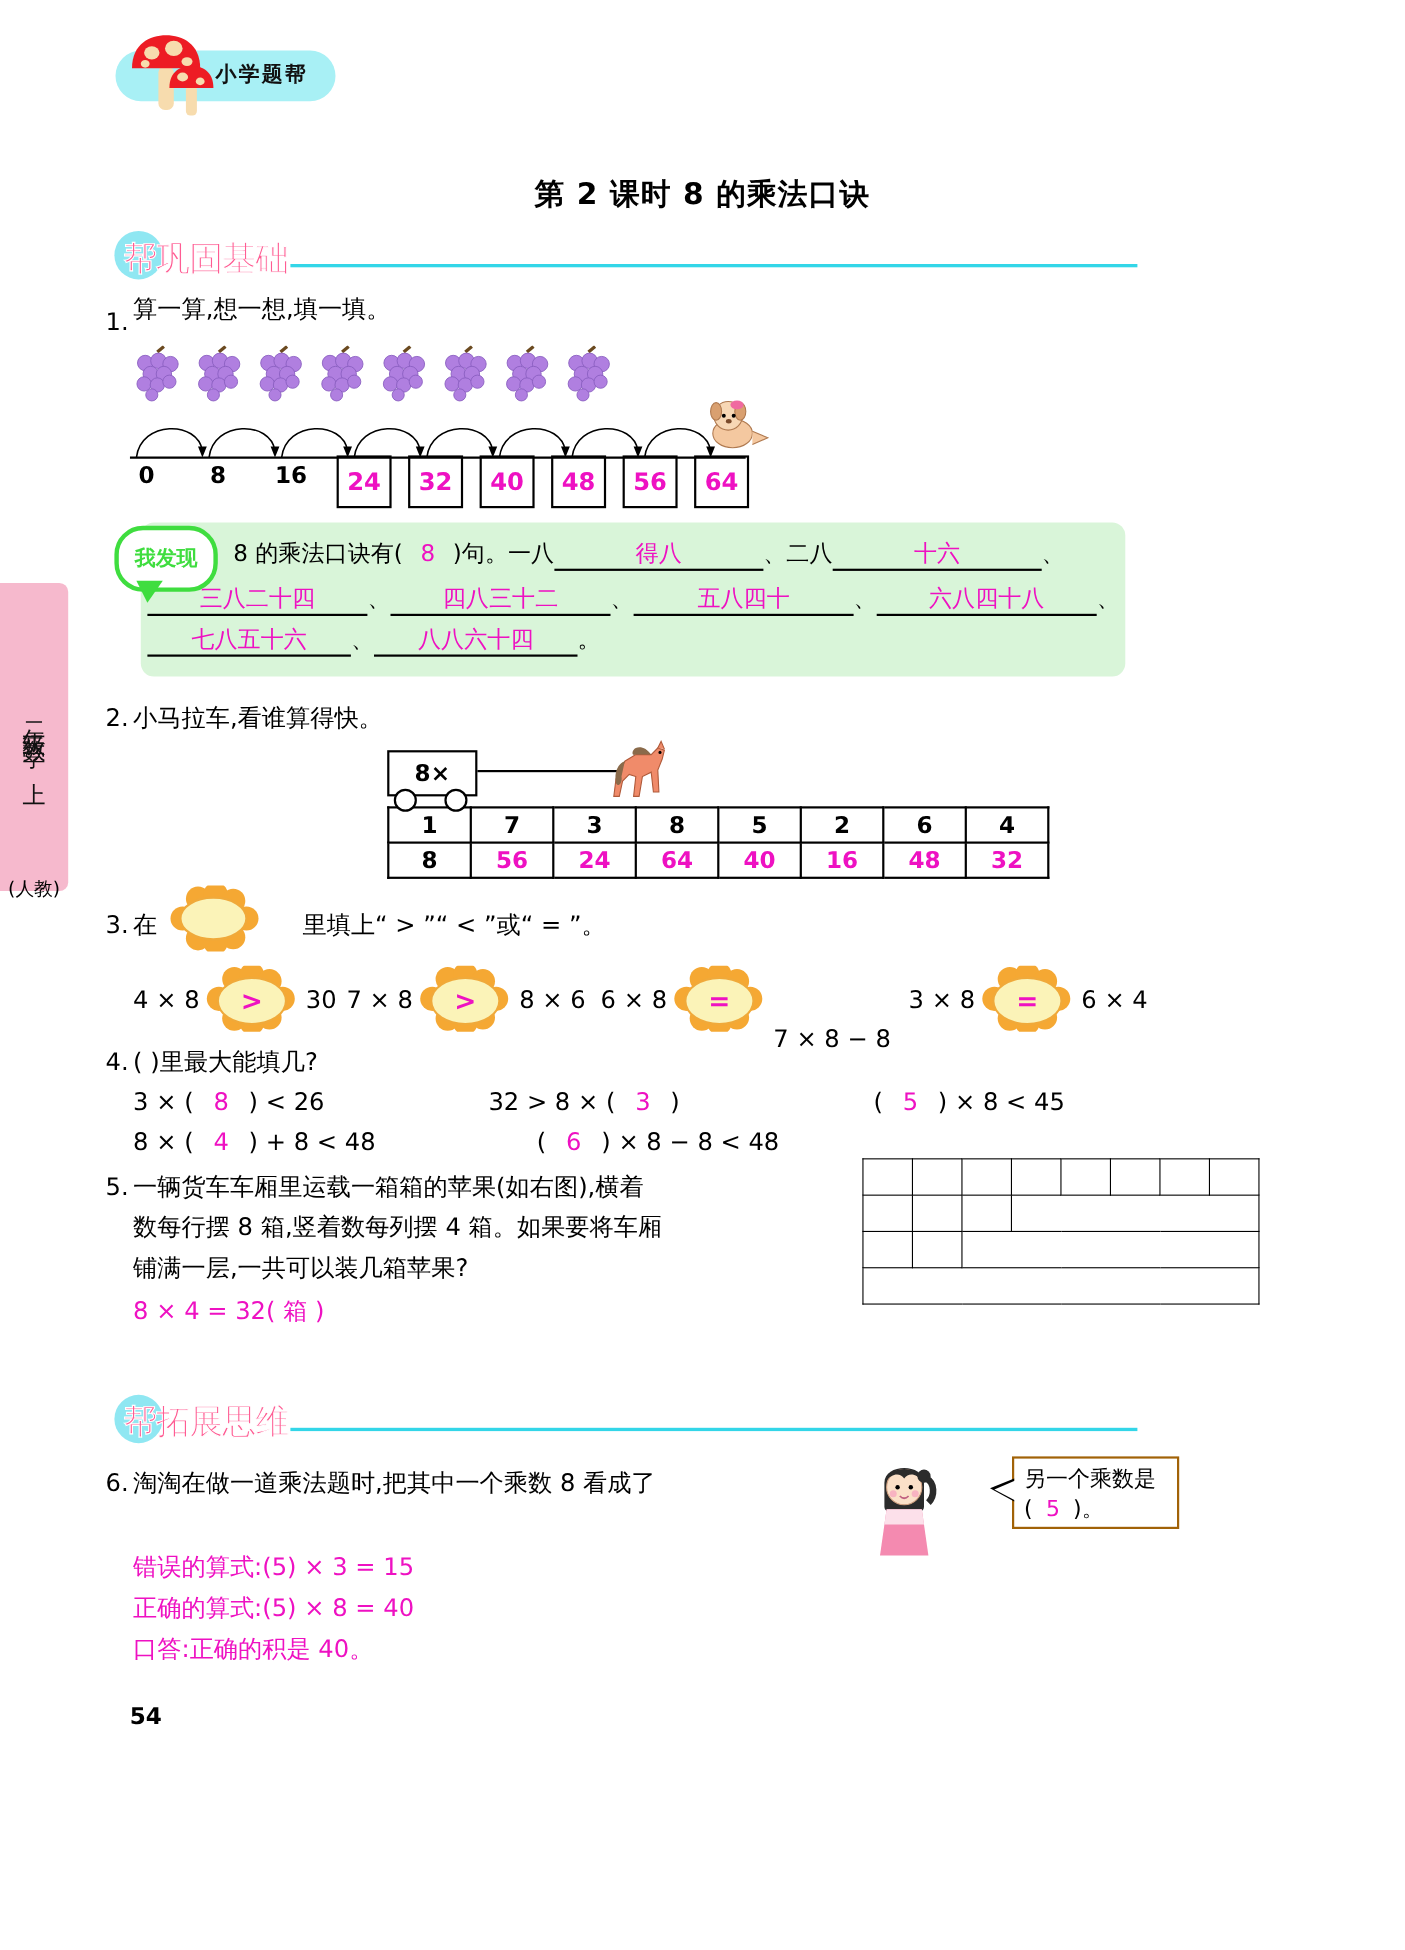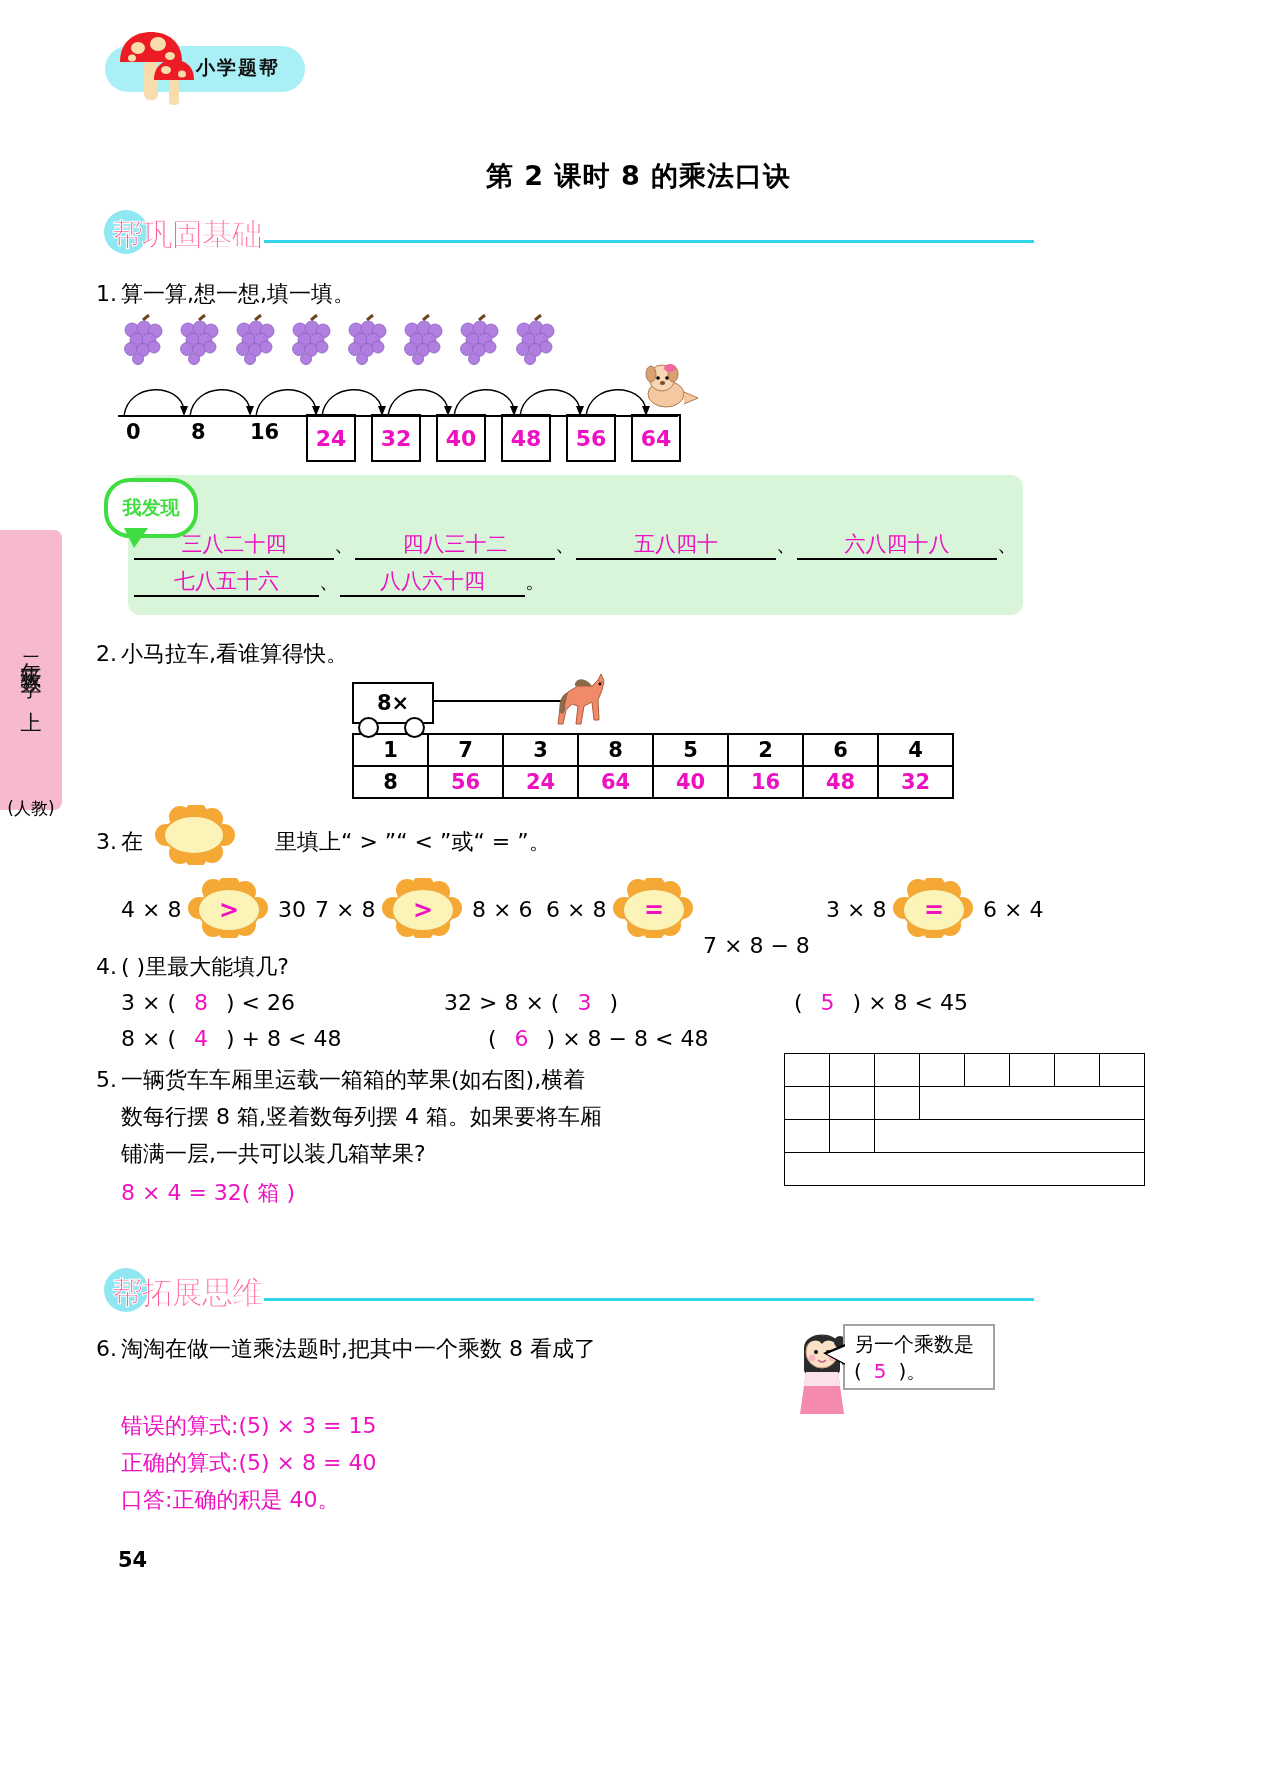--- a/index.html
+++ b/index.html
@@ -146,22 +146,22 @@
   }
 
   
   .grid5{position:absolute;left:784px;top:1053px;}
   .grid5 table{border-collapse:collapse;}
   .grid5 td{width:42px;height:30px;border:1.5px solid #000;}
 
   
   .girl{position:absolute;left:790px;top:1322px;width:64px;height:96px;}
   .speech{
-    position:absolute;left:843px;top:1324px;width:148px;height:62px;
-    border:2px solid #a3a3a3;background:#fff;
+    position:absolute;left:920px;top:1324px;width:148px;height:62px;
+    border:2px solid #a16207;background:#fff;
   }
   .speech .t1,.speech .t2{
     position:absolute;left:9px;font-size:20px;white-space:nowrap;
     font-family:"DejaVu Sans","Liberation Sans",sans-serif;
   }
   .speech .t1{top:5px;}
   .speech .t2{top:32px;}
   .speech:before{
     content:"";position:absolute;left:-22px;top:18px;
     border-top:9px solid transparent;border-bottom:12px solid transparent;
@@ -211,21 +211,21 @@
 
   <div class="title">第 2 课时   8 的乘法口诀</div>
 
   <div class="sec" style="left:104px;top:210px;width:930px;">
     <div class="bub"></div>
     <div class="lbl">帮巩固基础</div>
     <div class="rule" style="width:770px"></div>
   </div>
 
   <div class="q" style="left:96px;top:277px;">1.</div>
-  <div class="q" style="left:121px;top:277px;">算一算,想一想,填一填。</div>
+  <div class="q" style="left:121px;top:265px;">算一算,想一想,填一填。</div>
 
   <svg class="grape" style="left:118px;top:314px" viewBox="0 0 50 52">
     <path d="M25 6 L31 1" stroke="#6b4a20" stroke-width="3" fill="none"></path>
     <g fill="#b07fe0" stroke="#8a5fc0" stroke-width="0.8">
       <circle cx="14" cy="16" r="7"></circle>
         <circle cx="26" cy="14" r="7"></circle>
         <circle cx="37" cy="17" r="7"></circle>
       <circle cx="19" cy="26" r="7"></circle>
         <circle cx="31" cy="26" r="7"></circle>
       <circle cx="13" cy="35" r="6.5"></circle>
@@ -378,20 +378,23 @@
   <div class="nl-box" style="left:436px;top:414px">40</div>
   <div class="nl-box" style="left:501px;top:414px">48</div>
   <div class="nl-box" style="left:566px;top:414px">56</div>
   <div class="nl-box" style="left:631px;top:414px">64</div>
 
   <div class="greenbox"></div>
   <div class="bubble">
     <span>我发现</span>
   </div>
 
+  <div class="gb-line" style="left:212px;top:489px">
+    <span>8 的乘法口诀有(</span><span class="ans" style="padding:0 16px">8</span><span>)句。一八</span><span class="blank" style="width:190px">得八</span><span>、</span><span>二八</span><span class="blank" style="width:190px">十六</span><span>、</span>
+  </div>
 
   <div class="gb-line" style="left:134px;top:567px">
     <span class="blank" style="width:185px">七八五十六</span><span>、</span><span class="blank" style="width:185px">八八六十四</span><span>。</span>
   </div>
 
   <div class="gb-line" style="left:134px;top:530px">
     <span class="blank" style="width:200px">三八二十四</span><span>、</span><span class="blank" style="width:200px">四八三十二</span><span>、</span><span class="blank" style="width:200px">五八四十</span><span>、</span><span class="blank" style="width:200px">六八四十八</span><span>、</span>
   </div>
 
   <div class="q" style="left:96px;top:637px;">2.</div>

